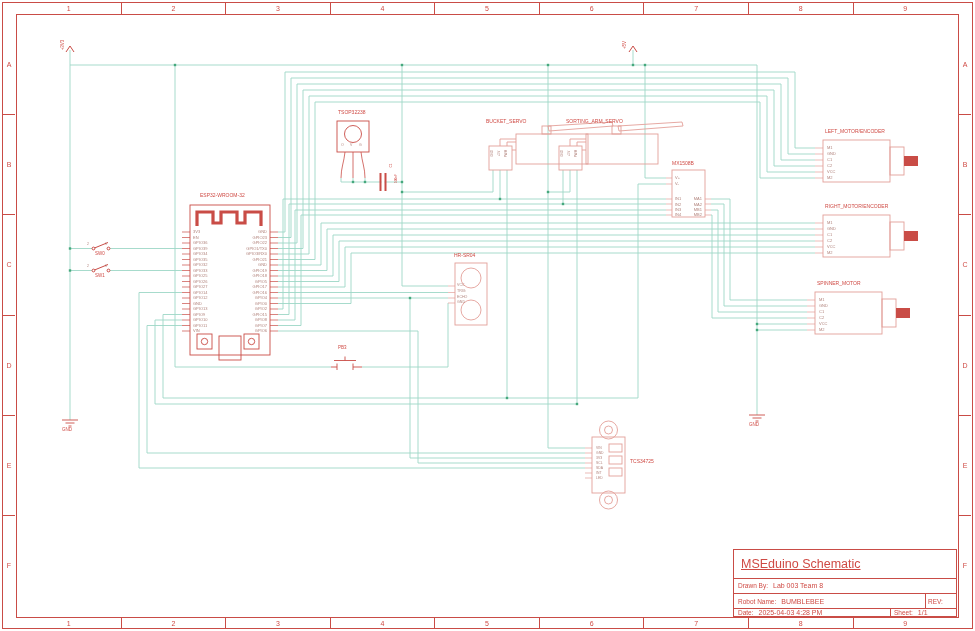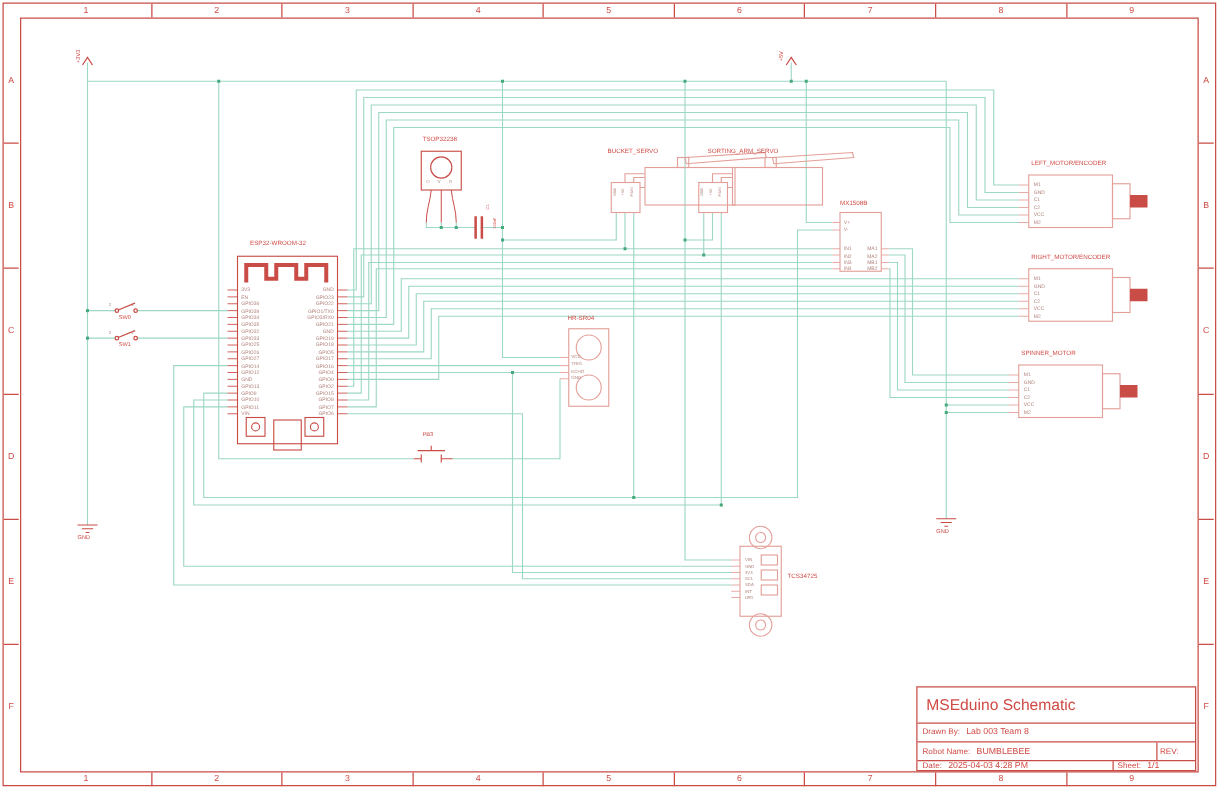--- a/index.html
+++ b/index.html
@@ -26,21 +26,21 @@
   .lh55 div{height:5.5px;line-height:5.5px;}
   .lh6  div{height:6px;line-height:6px;}
   .lh533 div{height:5.33px;line-height:5.33px;}
   .lh5  div{height:5px;line-height:5px;font-size:3.4px;}
   .lh565 div{height:5.65px;line-height:5.65px;font-size:3.6px;}
   .alignr div{text-align:right;}
   
   .tb{position:absolute;left:733px;top:549px;width:224px;height:68px;border:1px solid #c94c46;
       display:flex;flex-direction:column;box-sizing:border-box;font-size:6.5px;color:#cf4a44;}
   .tb .trow{border-top:1px solid #c94c46;display:flex;align-items:center;}
-  .tb .tb-title{height:28px;display:flex;align-items:center;padding-left:7px;font-size:12.5px;}
+  .tb .tb-title{height:28px;display:flex;align-items:center;padding-left:7px;font-size:12.5px;text-decoration:underline;}
   .tb .h15{height:15px;} .tb .h14{height:14px;} .tb .h11{flex:1;}
   .tb .cell{display:flex;align-items:center;height:100%;}
   .tb .grow{flex:1;padding-left:4px;}
   .tb .lab{font-size:6.5px;margin-right:5px;}
   .tb .val{font-size:7px;}
   .tb .rev{width:28px;border-left:1px solid #c94c46;padding-left:2px;}
   .tb .sheetcell{width:62px;border-left:1px solid #c94c46;padding-left:3px;}
 </style>
 </head>
 <body>

